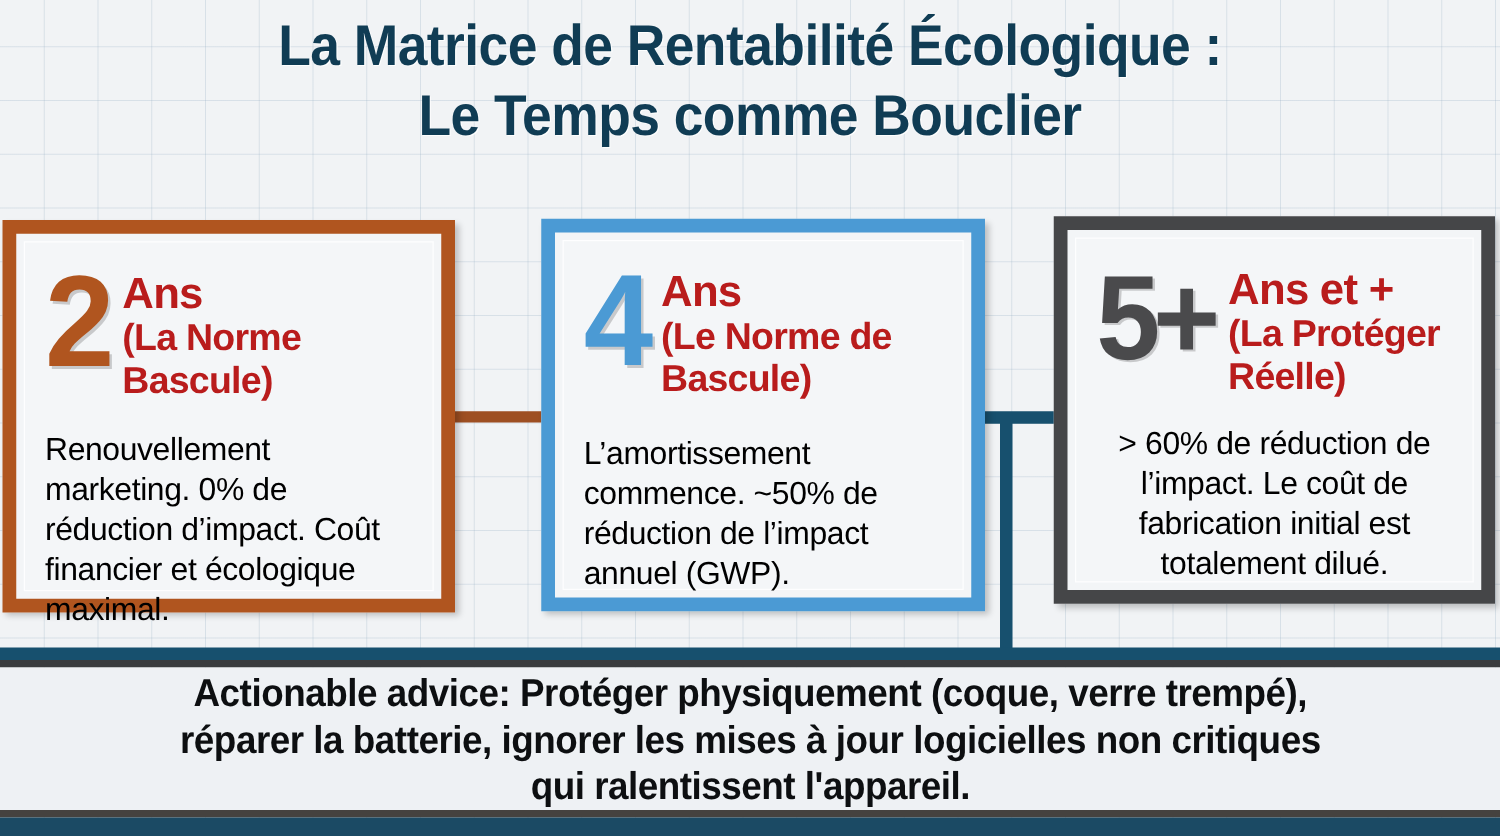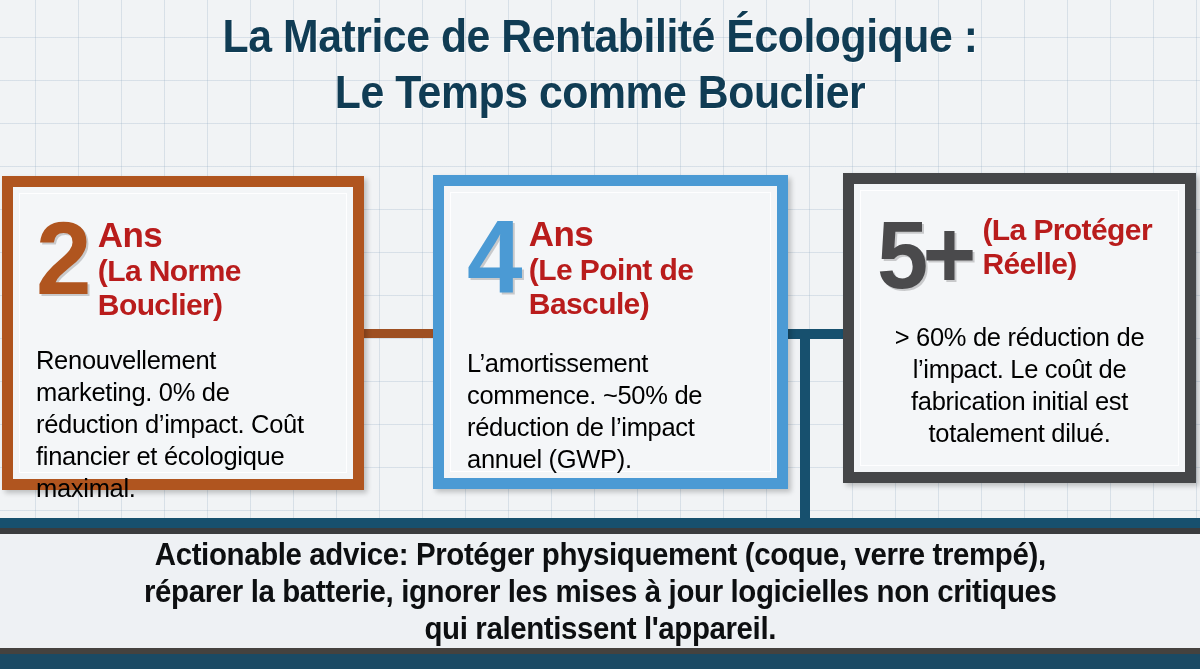--- a/index.html
+++ b/index.html
@@ -130,45 +130,46 @@
   <div class="conn" id="conn-1-2"></div>
   <div class="conn" id="conn-2-3"></div>
   <div class="conn" id="conn-drop"></div>
 
   <div class="card" id="card-1">
     <div class="card-inner">
       <div class="head">
         <div class="bignum" id="num-1">2</div>
         <div class="headtext">
           <span>Ans</span>
-          <span class="sub">(La Norme Bouclier)</span>
+          <span class="sub">(La Norme Bascule)</span>
         </div>
       </div>
       <div class="body">Renouvellement marketing. 0% de réduction d’impact. Coût financier et écologique maximal.</div>
     </div>
   </div>
 
   <div class="card" id="card-2">
     <div class="card-inner">
       <div class="head">
         <div class="bignum" id="num-2">4</div>
         <div class="headtext">
           <span>Ans</span>
-          <span class="sub">(Le Point de Bascule)</span>
+          <span class="sub">(Le Norme de Bascule)</span>
         </div>
       </div>
       <div class="body">L’amortissement commence. ~50% de réduction de l’impact annuel (GWP).</div>
     </div>
   </div>
 
   <div class="card" id="card-3">
     <div class="card-inner">
       <div class="head">
         <div class="bignum" id="num-3">5+</div>
         <div class="headtext">
+          <span>Ans et +</span>
           <span class="sub">(La Protéger Réelle)</span>
         </div>
       </div>
       <div class="body">&gt; 60% de réduction de l’impact. Le coût de fabrication initial est totalement dilué.</div>
     </div>
   </div>
 
   <div id="footer-topbar"></div>
   <div id="footer-topshadow"></div>
   <div id="footer-panel">

